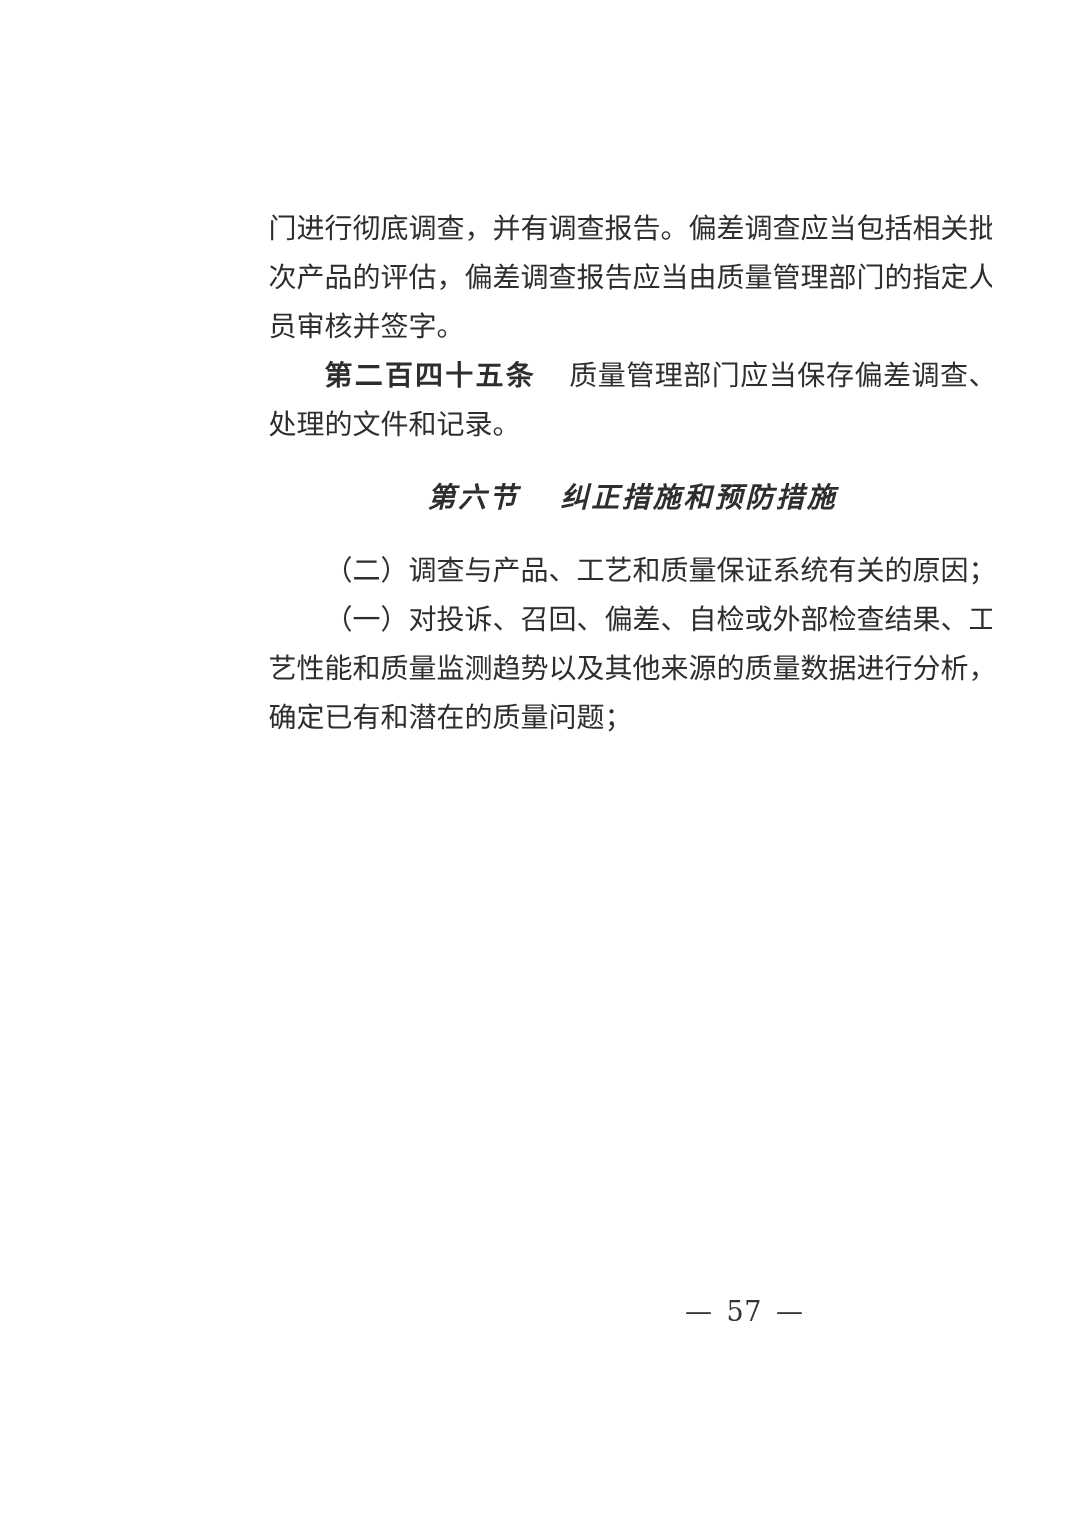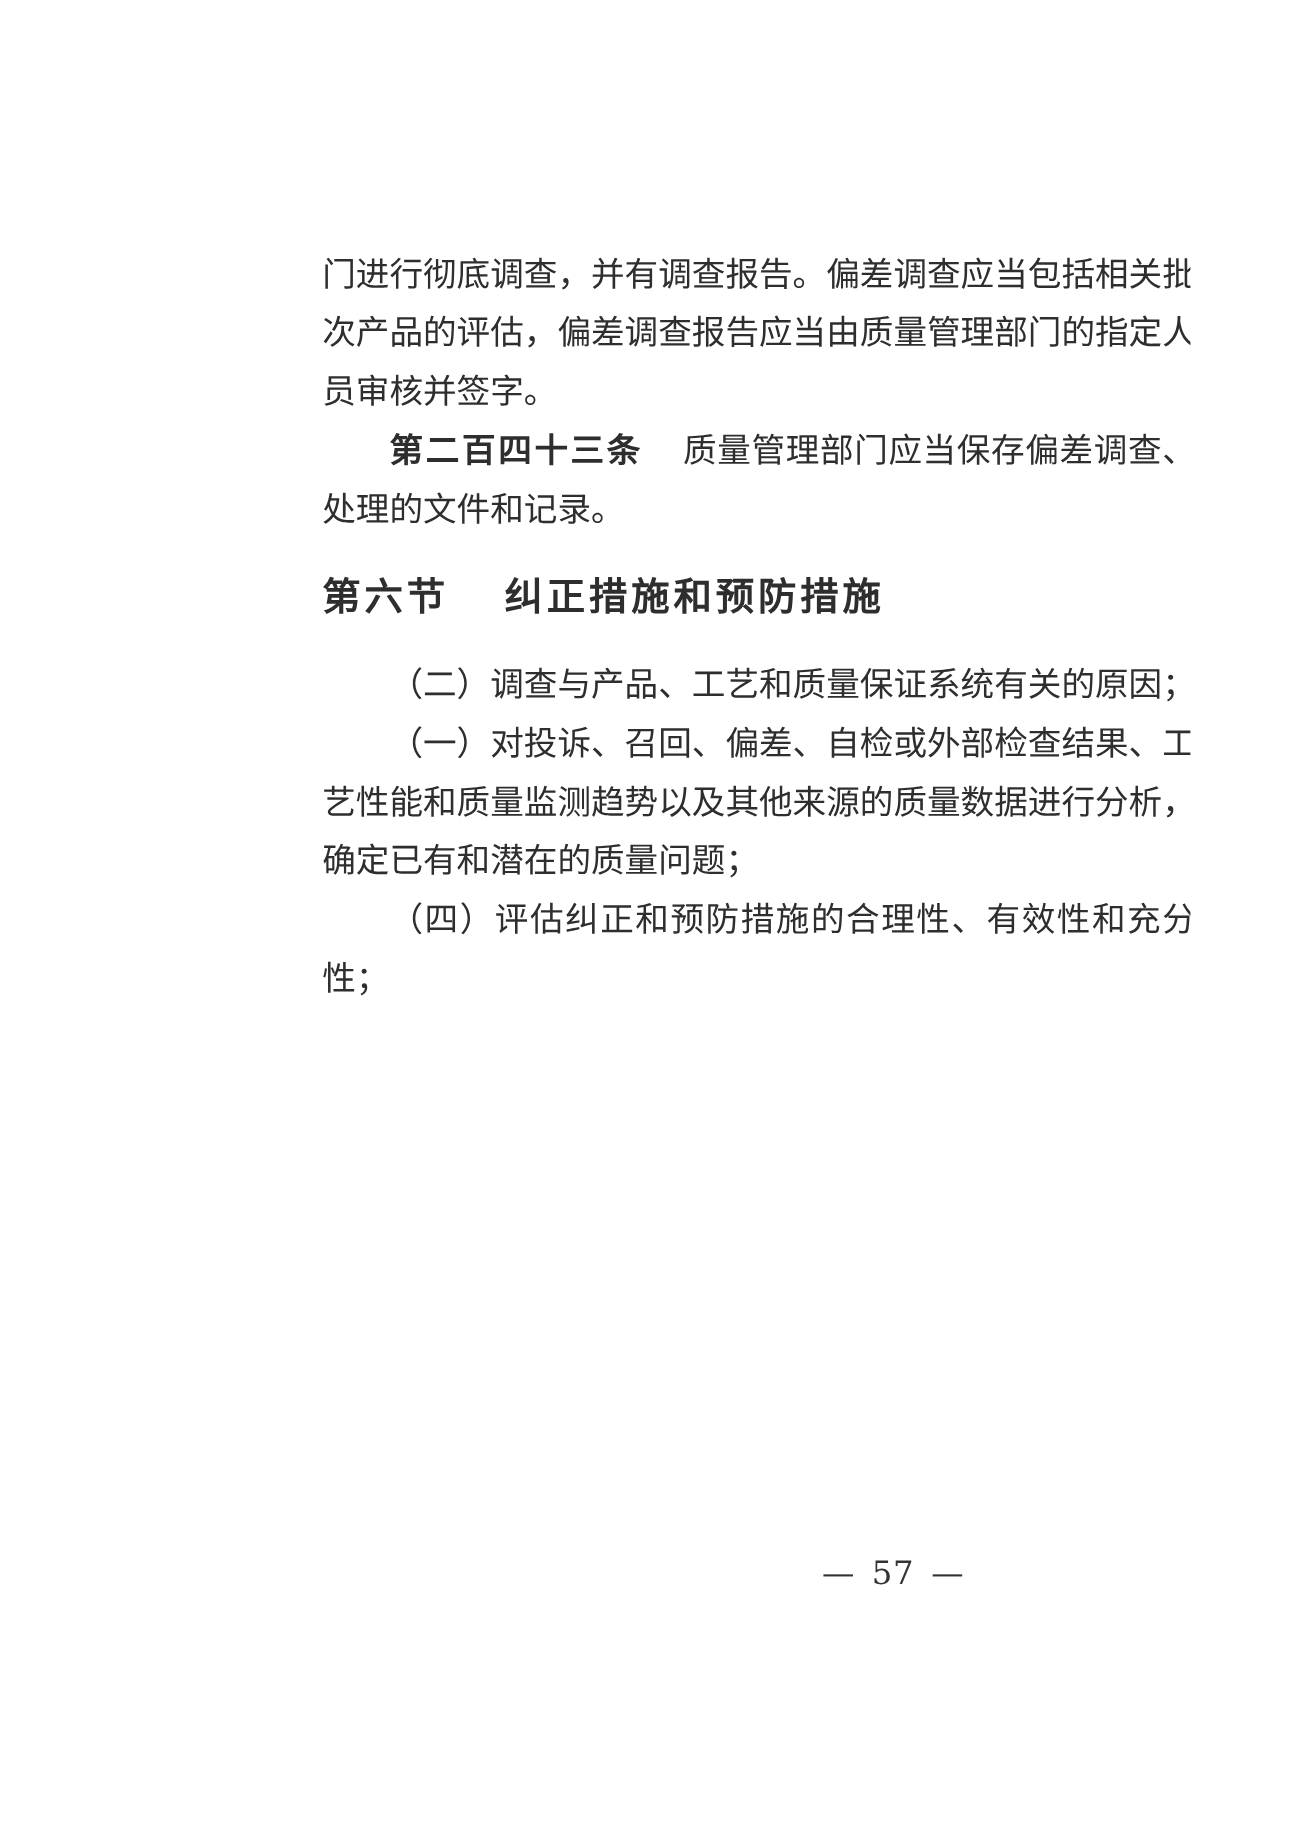--- a/index.html
+++ b/index.html
@@ -25,26 +25,28 @@
     text-justify: inter-ideograph;
   }
   .para { margin: 0; font-weight: 400; }
   .para.indent { text-indent: 2em; }
   .lead {
     font-weight: 700;
     margin-right: 0.85em;
     letter-spacing: 0.06em;
   }
   .section-heading {
-    font-size: 32px;
+    font-size: 28px;
     line-height: 49px;
     font-weight: 700;
+    text-align: center;
     margin: 24px 0 24px 0;
     text-indent: 0;
     letter-spacing: 0.1em;
+    font-style: italic;
   }
   .sec-label { margin-right: 1em; }
   .page-number {
     position: absolute;
     top: 1292px;
     right: 188px;
     font-size: 27px;
     line-height: 40px;
     color: #333333;
     display: inline-flex;
@@ -57,43 +59,40 @@
 <body>
 
 <div class="page">
   <div class="content">
 
     <p class="para">
       <span>门进行彻底调查，并有调查报告。偏差调查应当包括相关批次产品的评估，偏差调查报告应当由质量管理部门的指定人员审核并签字。</span>
     </p>
 
     <p class="para indent">
-      <span class="lead">第二百四十三条</span>
+      <span class="lead">第二百四十五条</span>
       <span>质量管理部门应当保存偏差调查、处理的文件和记录。</span>
     </p>
 
     <h2 class="section-heading">
       <span class="sec-label">第六节</span>
       <span>纠正措施和预防措施</span>
     </h2>
 
 
 
     <p class="para indent">
       <span>（二）调查与产品、工艺和质量保证系统有关的原因；</span>
     </p>
 
     <p class="para indent">
       <span>（一）对投诉、召回、偏差、自检或外部检查结果、工艺性能和质量监测趋势以及其他来源的质量数据进行分析，确定已有和潜在的质量问题；</span>
     </p>
 
 
-    <p class="para indent">
-      <span>（四）评估纠正和预防措施的合理性、有效性和充分性；</span>
-    </p>
 
 
   </div>
 
   <div class="page-number">
     <span>—</span>
     <span>57</span>
     <span>—</span>
   </div>
 </div>

